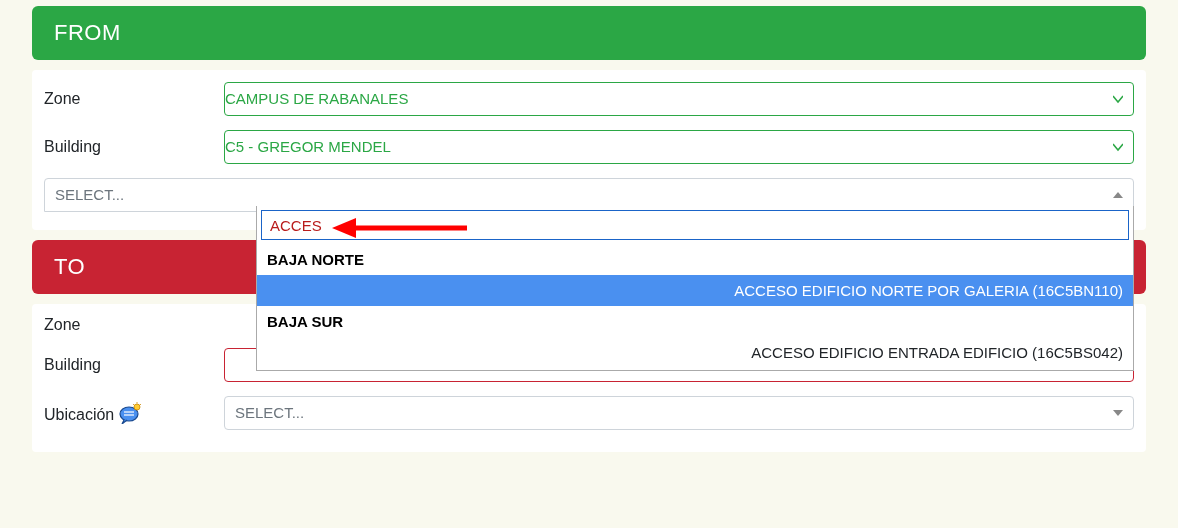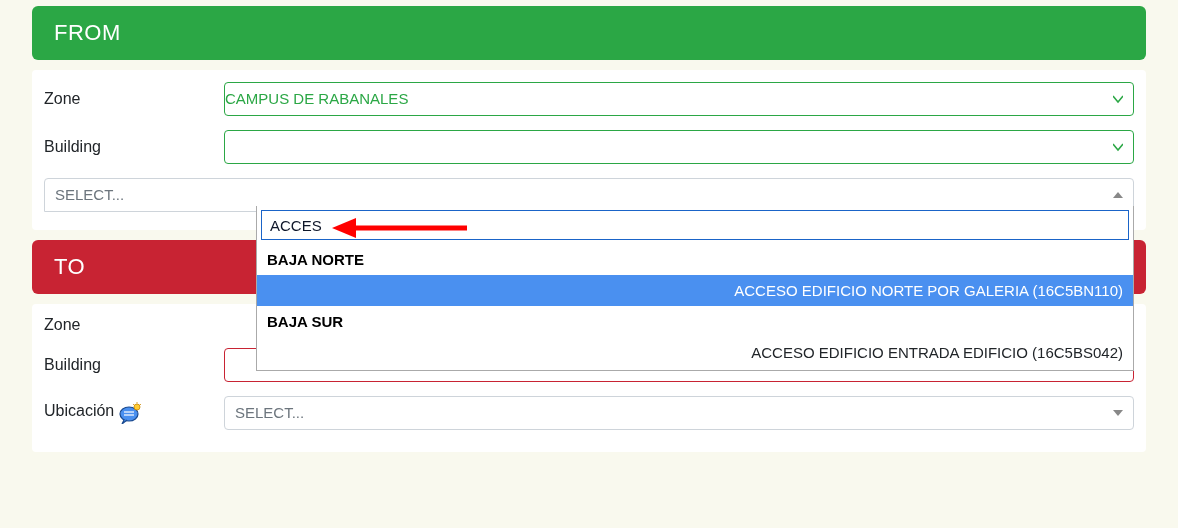--- a/index.html
+++ b/index.html
@@ -37,21 +37,21 @@
     align-items: center;
     margin-bottom: 14px;
   }
   .row:last-child { margin-bottom: 18px; }
   .label-col {
     width: 180px;
     flex: 0 0 180px;
     font-size: 16px;
     color: #212529;
     display: flex;
-    align-items: flex-start;
+    align-items: flex-end;
     gap: 4px;
   }
   .field-col { flex: 1; }
   .select-green {
     width: 100%;
     height: 34px;
     border: 1px solid #2ba745;
     border-radius: 4px;
     background: #fff;
     color: #2ba745;
@@ -120,21 +120,21 @@
     padding: 4px;
   }
   .dropdown-search {
     width: 100%;
     height: 30px;
     border: 1px solid #1a64c8;
     outline: none;
     padding: 0 8px;
     font-size: 15px;
     font-family: inherit;
-    color: #0f172a;
+    color: #b91c1c;
   }
   .opt-group {
     font-weight: 700;
     padding: 7px 10px;
     font-size: 15px;
     color: #000;
   }
   .opt-item {
     padding: 7px 10px 7px 20px;
     font-size: 15px;
@@ -190,20 +190,21 @@
         </div>
       </div>
     </div>
 
     <div class="row">
       <div class="label-col">
         <span>Building</span>
       </div>
       <div class="field-col">
         <div class="select-green">
+          <span>C5 - GREGOR MENDEL</span>
           <span class="chev">
             <svg viewBox="0 0 10 6">
                 <path d="M0 0 L5 6 L10 0" fill="none" stroke="#2ba745" stroke-width="1.5"></path>
               </svg>
           </span>
         </div>
       </div>
     </div>
 
     <div class="row">

